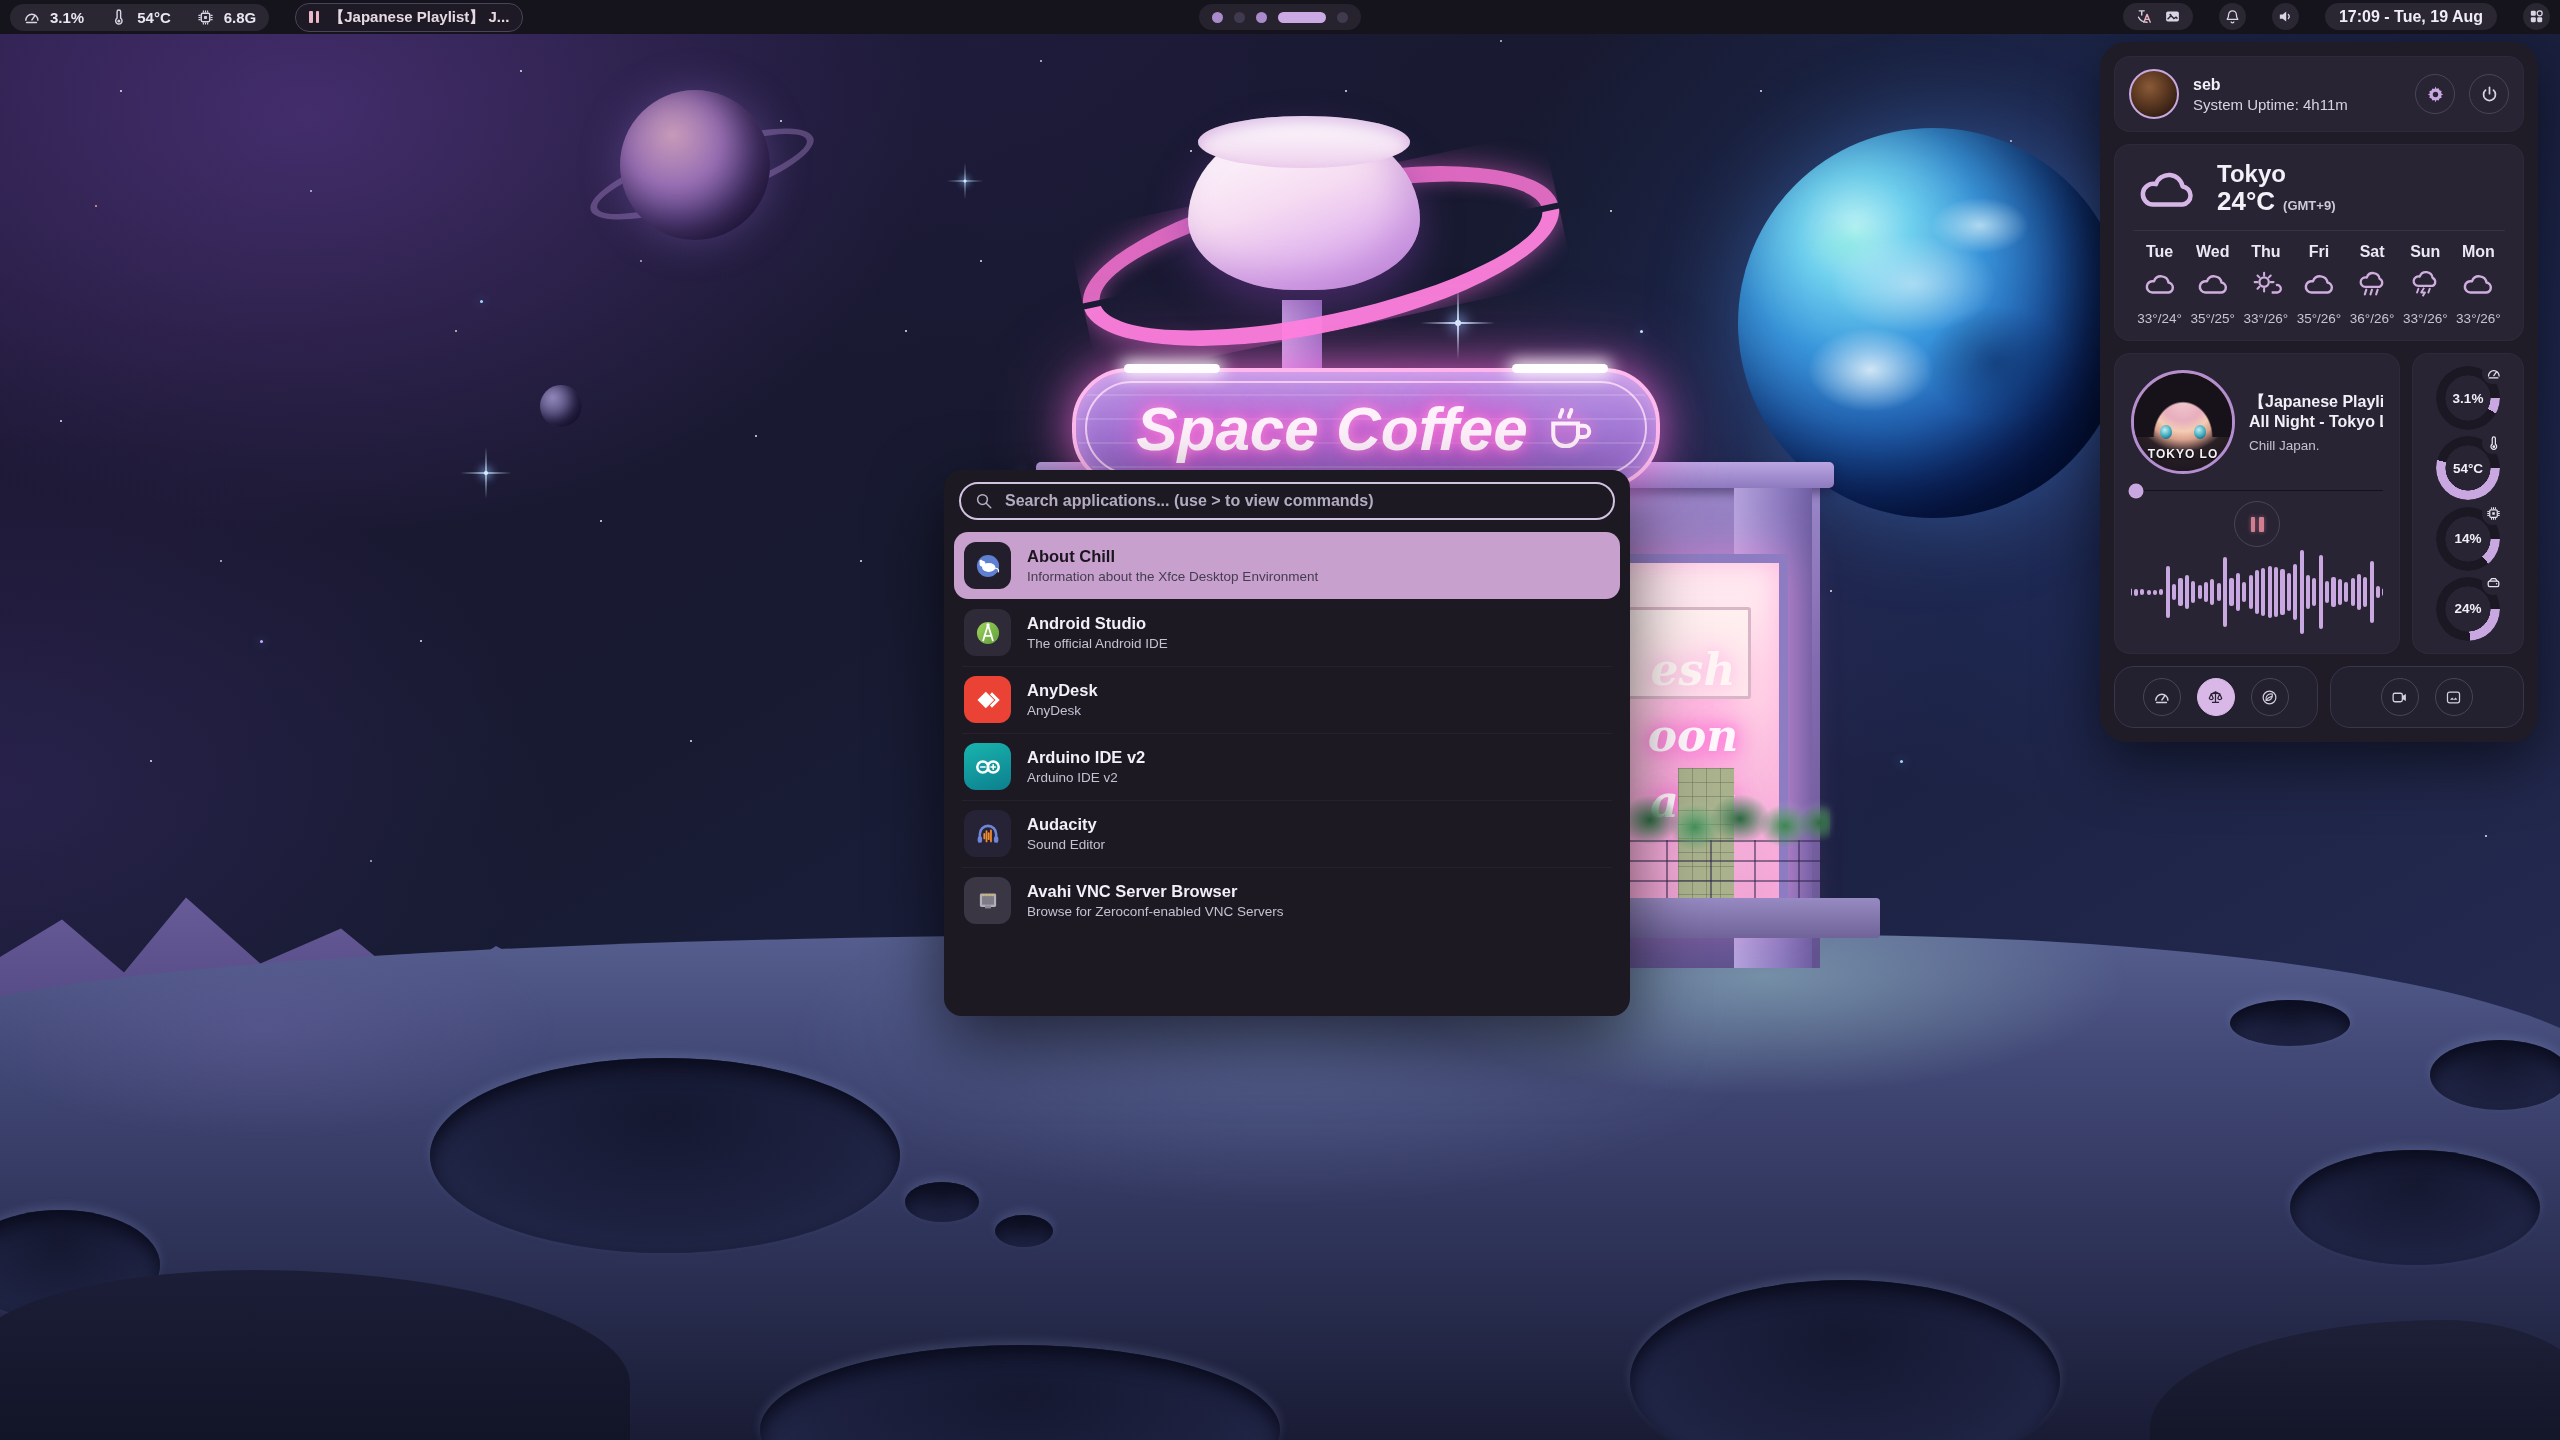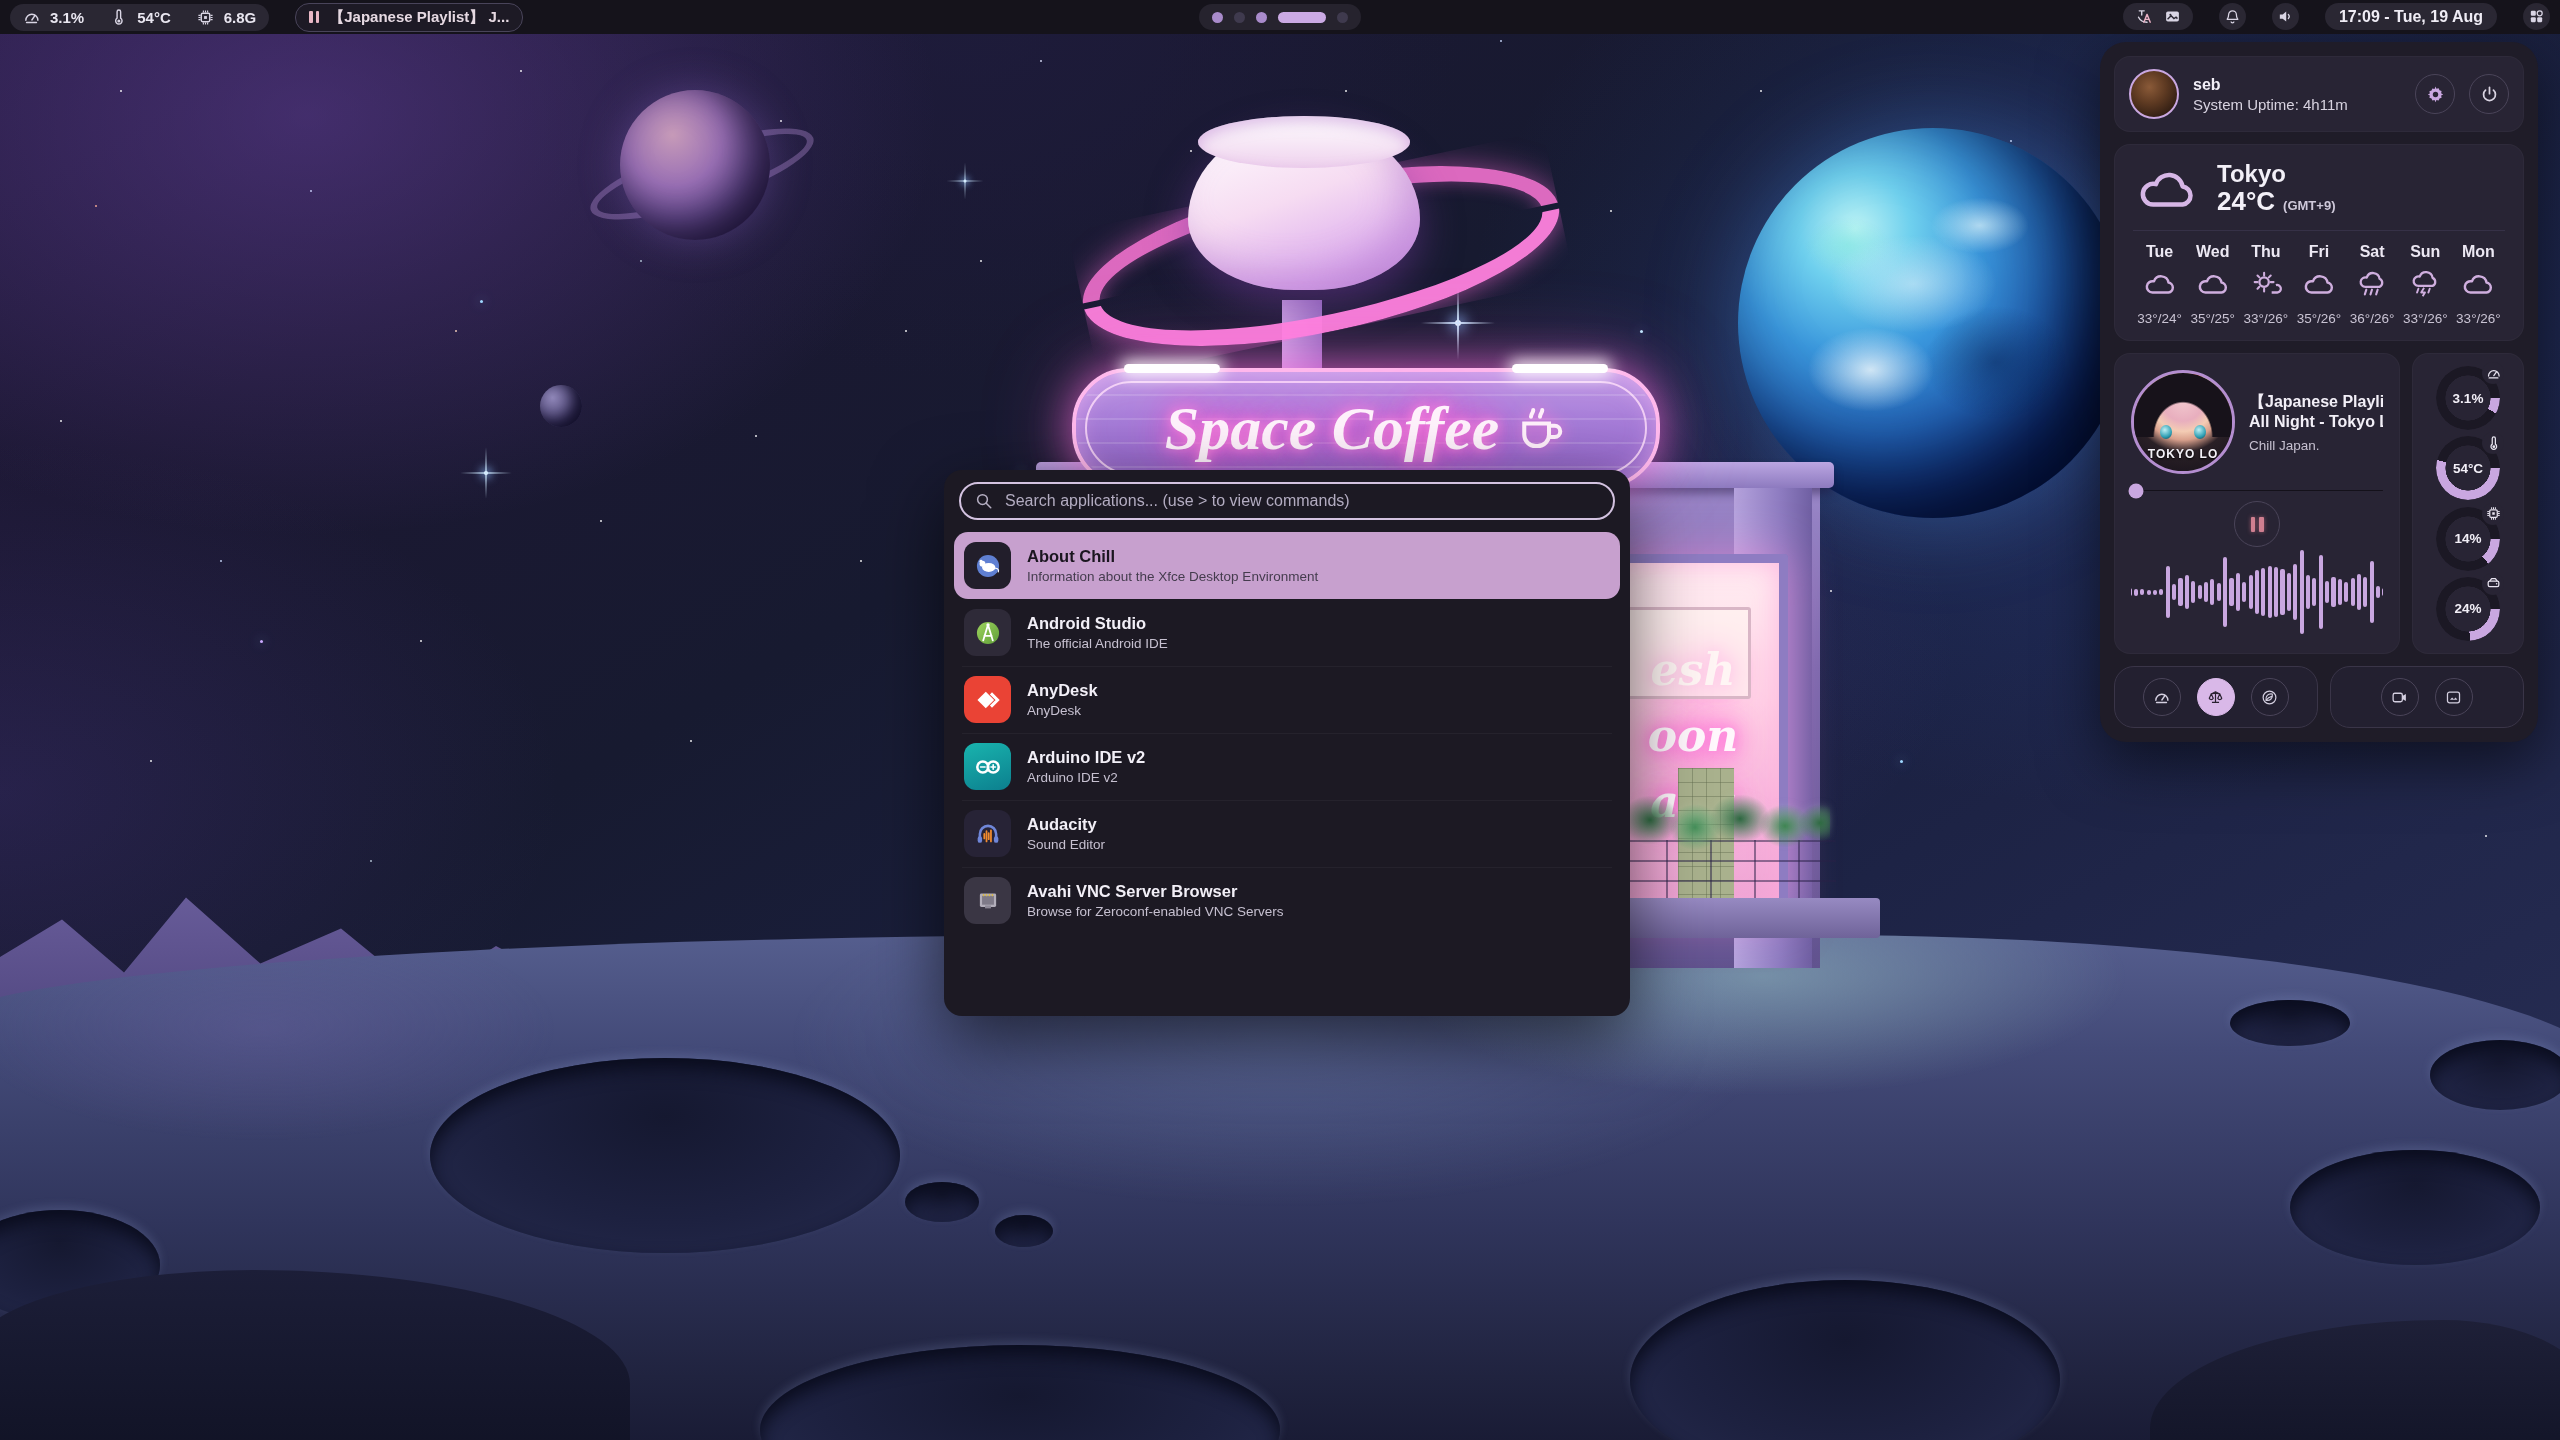--- a/index.html
+++ b/index.html
@@ -104,21 +104,21 @@
     background-image:linear-gradient(rgba(40,32,70,.5) 2px,transparent 2px),linear-gradient(90deg,rgba(40,32,70,.5) 2px,transparent 2px);
     background-size:44px 20px;border-radius:3px;}
   .stepfloor{position:absolute;left:470px;top:430px;width:360px;height:40px;background:linear-gradient(180deg,#978ac2,#6f6399);border-radius:4px;}
   .sign{left:1072px;top:368px;width:580px;height:112px;border-radius:56px;
     background:linear-gradient(180deg,#c09ae6 0%,#a67cd8 45%,#8f62c6 100%);
     border:4px solid #ffb8ec;box-shadow:0 0 44px rgba(255,110,225,.65),0 0 90px rgba(255,110,225,.35), inset 0 0 26px rgba(255,190,245,.5);
     display:flex;align-items:center;justify-content:center;gap:14px;}
   .sign::before{content:"";position:absolute;inset:9px;border-radius:48px;border:2px solid rgba(255,222,250,.8);}
   .sign::after{content:"";position:absolute;inset:0;border-radius:56px;
     background:repeating-linear-gradient(180deg,transparent 0 22px,rgba(255,255,255,.14) 22px 24px);}
-  .sign-text{font-family:Liberation Serif, serif;font-style:italic;font-weight:bold;font-size:62px;color:#fff2fc;z-index:1;
+  .sign-text{font-family:Liberation Sans, sans-serif;font-style:italic;font-weight:bold;font-size:62px;color:#fff2fc;z-index:1;
     text-shadow:0 0 12px #ff8ae0,0 0 26px #ff5ad0,0 0 48px #ff3ec8;}
   .sign-light{position:absolute;top:-8px;width:96px;height:9px;border-radius:5px;background:#fff;box-shadow:0 0 16px 4px rgba(255,255,255,.9);}
   .cup-pole{left:1282px;top:300px;width:40px;height:76px;background:linear-gradient(90deg,#c5a0e0,#9a74c4);}
   .cup-ring-back{left:1078px;top:180px;width:452px;height:118px;border-radius:50%;transform:rotate(-12deg);
     border:17px solid rgba(255,120,216,.85);box-shadow:0 0 30px rgba(255,110,220,.5), inset 0 0 18px rgba(255,110,220,.4);
     clip-path:inset(0 0 52% 0);}
   .cup-body{left:1188px;top:122px;width:232px;height:168px;border-radius:50% 50% 46% 46% / 58% 58% 42% 42%;
     background:linear-gradient(160deg,#ffffff 0%,#f6dcf2 45%,#ddadee 80%,#c896e0 100%);
     box-shadow:0 14px 40px rgba(120,60,160,.5), inset -18px -16px 36px rgba(170,110,200,.45);}
   .cup-rim{position:absolute;left:10px;top:-6px;width:212px;height:52px;border-radius:50%;
@@ -141,21 +141,21 @@
   .tb-right{position:absolute;right:10px;top:3px;display:flex;align-items:center;gap:26px;}
   .tb-iconbtn{width:27px;height:27px;border-radius:50%;background:#2a2733;display:flex;align-items:center;justify-content:center;}
   .tb-iconpill{display:flex;align-items:center;gap:12px;background:#2a2733;border-radius:14px;height:27px;padding:0 12px;}
   .clock-pill{background:#2a2733;border-radius:14px;height:27px;display:flex;align-items:center;padding:0 14px;color:#efecf5;font-size:16px;font-weight:bold;}
   .ticon{width:17px;height:17px;color:#d9d5e4;}
   
   .launcher{position:absolute;left:944px;top:470px;width:686px;height:546px;background:#1c1923;border-radius:18px;z-index:40;
     box-shadow:0 24px 70px rgba(0,0,0,.6);display:flex;flex-direction:column;box-sizing:border-box;padding:12px 0 8px;}
   .searchbox{margin:0 15px;height:38px;border:2px solid #d3c2e0;border-radius:20px;display:flex;align-items:center;gap:10px;padding:0 14px;box-sizing:border-box;}
   .searchbox svg{width:18px;height:18px;color:#b5aec2;flex:none;}
-  .searchbox input{flex:1;background:transparent;border:none;outline:none;color:#e8e4f0;font-size:16px;font-family:inherit;}
+  .searchbox input{flex:1;background:transparent;border:none;outline:none;color:#e8e4f0;font-size:16px;font-family:inherit;font-weight:bold;}
   .searchbox input::placeholder{color:#b3acc1;}
   .applist{margin-top:12px;flex:1;display:flex;flex-direction:column;padding:0 10px;}
   .app-row{display:flex;align-items:center;gap:16px;padding:0 10px;height:67px;border-radius:14px;position:relative;}
   .app-row + .app-row::before{content:"";position:absolute;left:8px;right:8px;top:0;height:1px;background:rgba(255,255,255,.045);}
   .app-row.selected{background:#c7a0ce;}
   .app-row.selected::before,.app-row.selected + .app-row::before{display:none;}
   .app-icon{width:47px;height:47px;border-radius:12px;background:#2e2a38;flex:none;display:flex;align-items:center;justify-content:center;}
   .app-row.selected .app-icon{background:#221e2b;}
   .app-texts{display:flex;flex-direction:column;gap:3px;min-width:0;}
   .app-name{font-size:16.5px;font-weight:bold;color:#f2eff7;line-height:1.1;}

